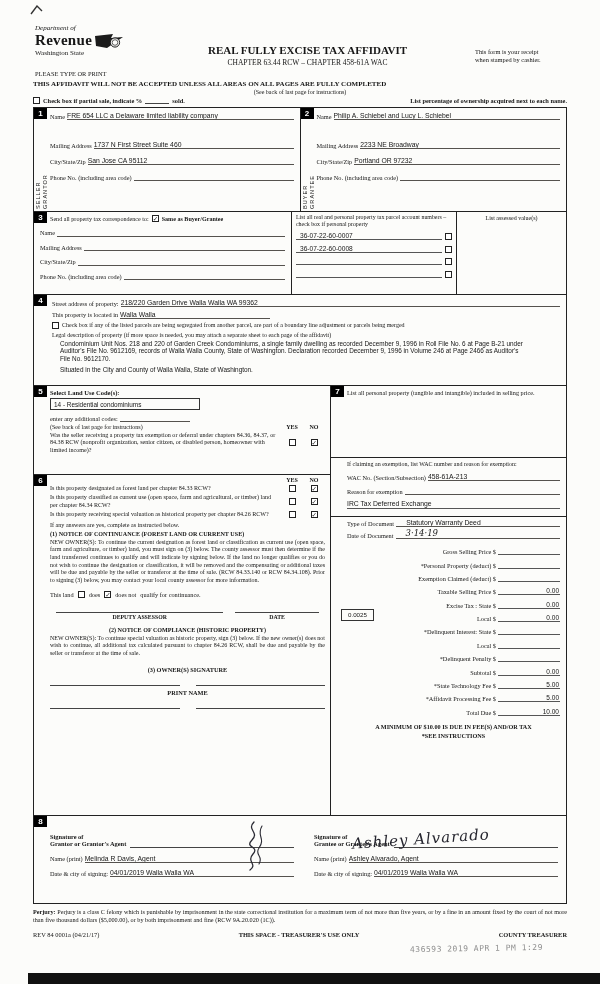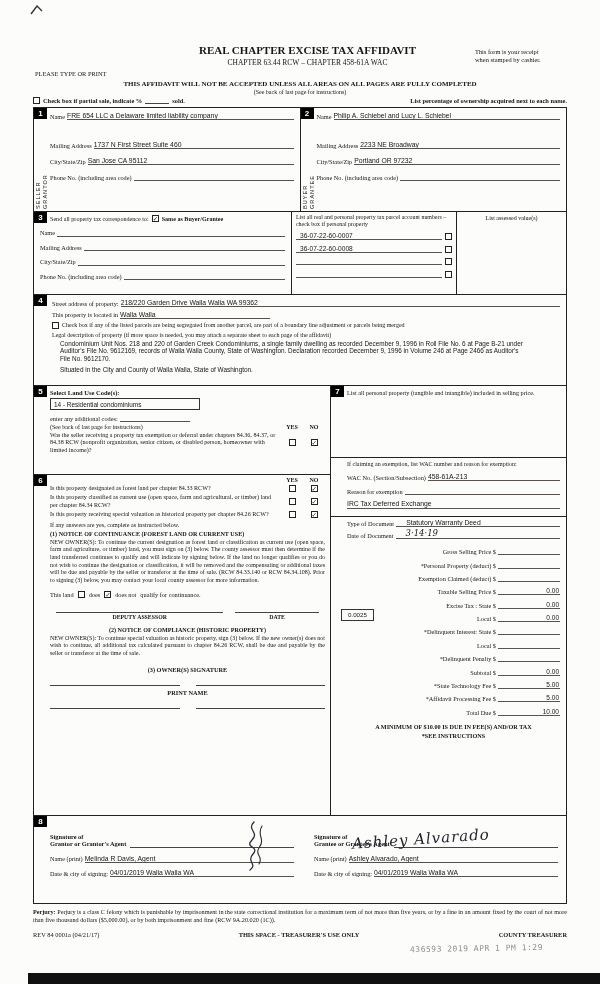--- a/index.html
+++ b/index.html
@@ -14,21 +14,21 @@
 .logo{position:absolute;left:2px;top:0}
 .dept-small{font-size:7px;font-style:italic}
 .dept-row{display:flex;align-items:center;gap:2px}
 .dept-big{font-size:15px;font-weight:bold;letter-spacing:.3px}
 .dept-sub{font-size:7px}
 .titleblock{position:absolute;left:110px;right:95px;top:20px;text-align:center}
 .title{font-size:11px;font-weight:bold}
 .subtitle{font-size:7.5px;margin-top:2px}
 .receipt{position:absolute;right:0;top:24px;width:92px;font-size:6.4px;line-height:1.25}
 .typeorprint{position:absolute;left:2px;top:46px;font-size:6.4px}
-.notice{text-align:center;font-size:7px}
+.notice{font-size:7px}
 .seeback{text-align:center;font-size:6px;margin-top:1px}
 .partialrow{display:flex;align-items:center;gap:3px;font-size:6.4px;margin-top:2px}
 .pline{display:inline-block;width:24px;border-bottom:1px solid #444;height:7px}
 .ownote{margin-left:auto}
 
 .cb{display:inline-block;width:7px;height:7px;border:1px solid #222;background:#fff;font:6.5px/6px "DejaVu Sans",sans-serif;text-align:center;flex:0 0 auto}
 .numbox{position:absolute;left:0;top:0;width:13px;height:11px;background:#000;color:#fff;font:bold 8px/11px "Liberation Sans",sans-serif;text-align:center}
 .fl{display:flex;align-items:flex-end;font-size:6.3px;line-height:1.15;gap:2px}
 .fl .lab{white-space:nowrap}
 .fl .v{flex:1;border-bottom:1px solid #55524e;font-family:"Liberation Sans",sans-serif;font-size:6.8px;height:9px;line-height:9px;white-space:nowrap;overflow:hidden}
@@ -131,22 +131,34 @@
 <body>
 
 <div class="page">
   <svg class="corner-mark" width="14" height="10" viewBox="0 0 14 10">
       <path d="M1 9 L7 1 L12 6" stroke="#333" stroke-width="1.4" fill="none"></path>
     </svg>
 
   <div class="content">
 
     <div class="hdr">
+      <div class="logo">
+        <div class="dept-small">Department of</div>
+        <div class="dept-row">
+          <span class="dept-big">Revenue</span>
+          <svg width="30" height="16" viewBox="0 0 30 16">
+            <path d="M1 3 L19 1 L17 5 L29 4 L13 15 L2 13 Z" fill="#1b1b1b"></path>
+            <circle cx="21" cy="9.5" r="4.6" fill="#fcfcfa" stroke="#1b1b1b" stroke-width="1"></circle>
+            <circle cx="21" cy="9.5" r="2.8" fill="none" stroke="#1b1b1b" stroke-width="0.7"></circle>
+          </svg>
+        </div>
+        <div class="dept-sub">Washington State</div>
+      </div>
       <div class="titleblock">
-        <div class="title">REAL CHAPTER EXCISE TAX AFFIDAVIT</div>
+        <div class="title">REAL FULLY EXCISE TAX AFFIDAVIT</div>
         <div class="subtitle">CHAPTER 63.44 RCW – CHAPTER 458-61A WAC</div>
       </div>
       <div class="receipt">
         <div>This form is your receipt</div>
         <div>when stamped by cashier.</div>
       </div>
       <div class="typeorprint">PLEASE TYPE OR PRINT</div>
     </div>
 
     <div class="notice b">THIS AFFIDAVIT WILL NOT BE ACCEPTED UNLESS ALL AREAS ON ALL PAGES ARE FULLY COMPLETED</div>

